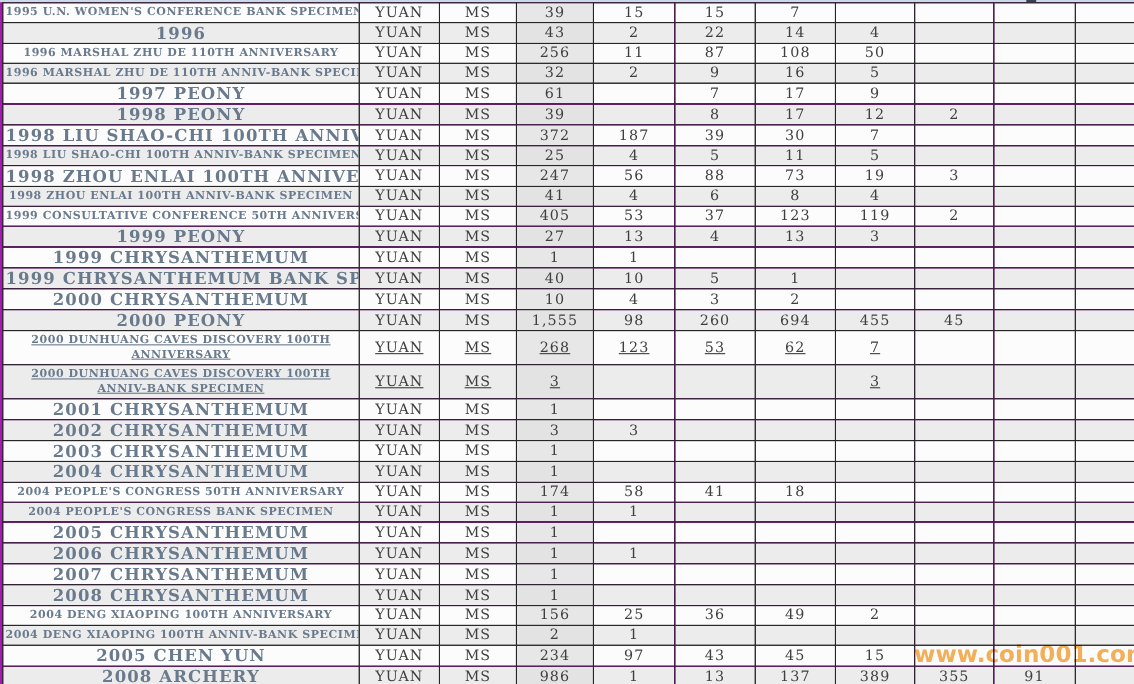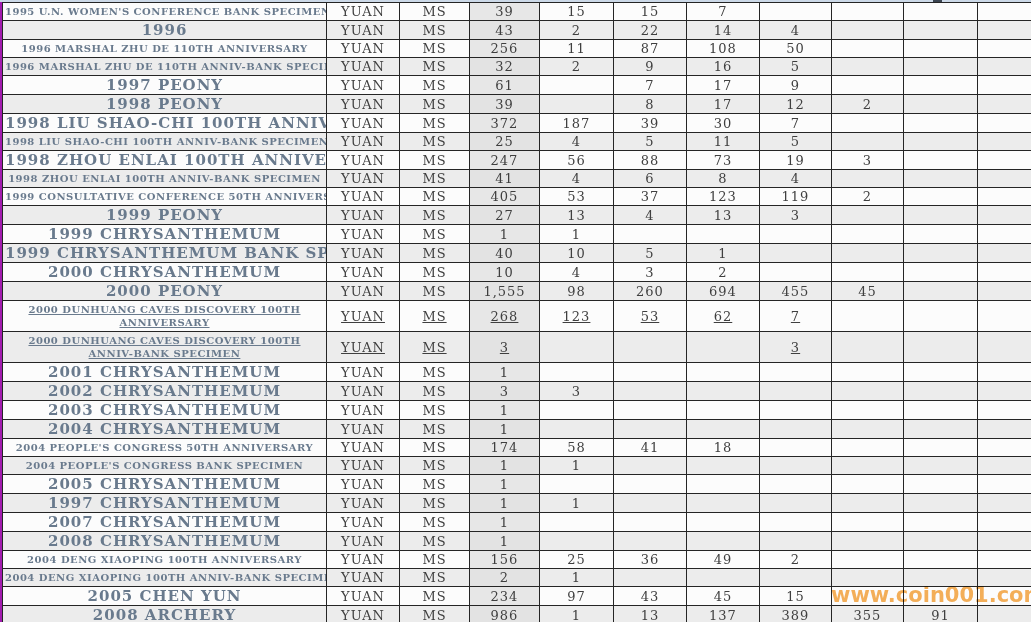--- a/index.html
+++ b/index.html
@@ -414,21 +414,21 @@
       <td class="num-cell total-cell">1</td>
       <td class="num-cell"></td>
       <td class="num-cell"></td>
       <td class="num-cell"></td>
       <td class="num-cell"></td>
       <td class="num-cell"></td>
       <td class="num-cell"></td>
       <td class="num-cell"></td>
     </tr>
         <tr class="row">
-      <td class="name-cell lg">1997 CHRYSANTHEMUM</td>
+      <td class="name-cell lg">2006 CHRYSANTHEMUM</td>
       <td class="text-cell">YUAN</td>
       <td class="text-cell">MS</td>
       <td class="num-cell total-cell">1</td>
       <td class="num-cell">1</td>
       <td class="num-cell"></td>
       <td class="num-cell"></td>
       <td class="num-cell"></td>
       <td class="num-cell"></td>
       <td class="num-cell"></td>
       <td class="num-cell"></td>

